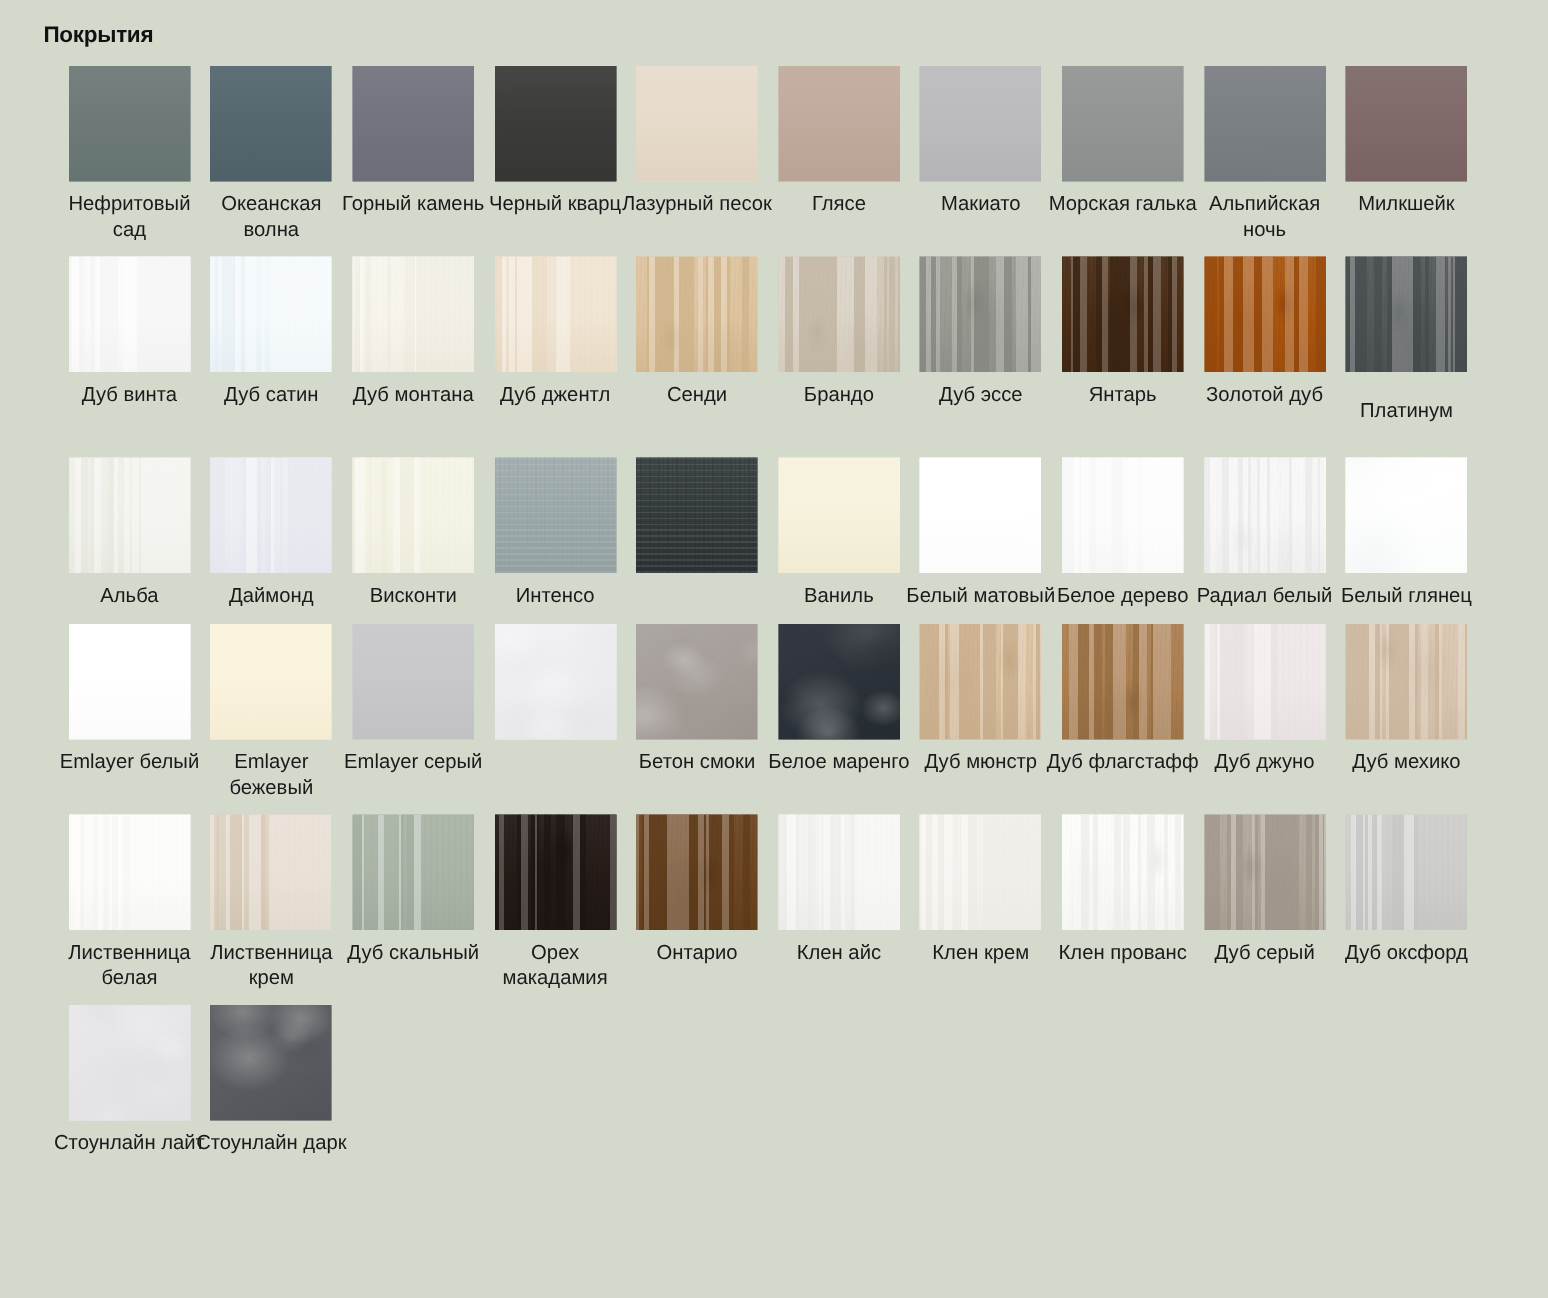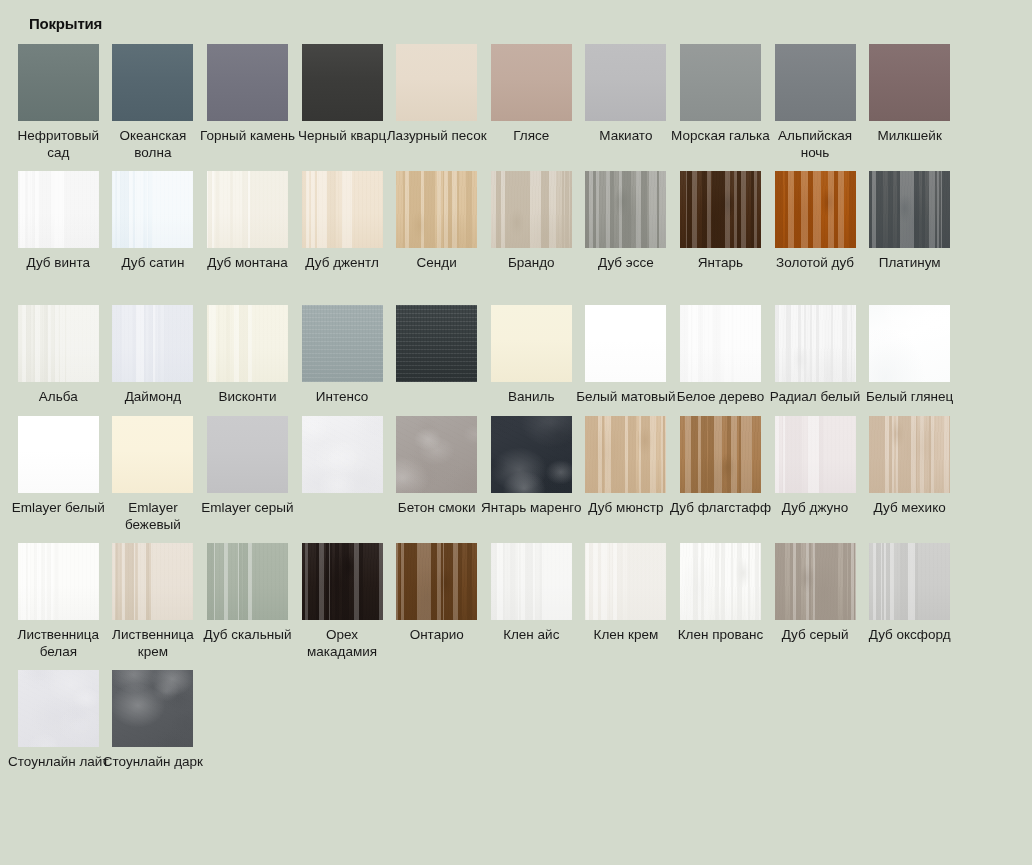--- a/index.html
+++ b/index.html
@@ -27,21 +27,21 @@
   }
 
   #swatch-grid {
     position: absolute;
     left: 0;
     top: 44px;
     width: 1032px;
     display: grid;
     grid-template-columns: repeat(10, 94.6px);
     justify-content: start;
-    padding-left: 11px;
+    padding-left: 39px;
     box-sizing: border-box;
     row-gap: 0px;
   }
 
   .swatch-cell {
     width: 94.6px;
     display: flex;
     flex-direction: column;
     align-items: center;
   }
@@ -187,21 +187,21 @@
         <div class="grain" style="background-image: linear-gradient(90deg, transparent 0%, transparent 4.66%, transparent 4.66%, transparent 7.2%, rgba(255, 255, 255, 0.22) 7.2%, rgba(255, 255, 255, 0.22) 8.83%, rgba(53, 32, 15, 0.55) 8.83%, rgba(53, 32, 15, 0.55) 14.72%, rgba(255, 255, 255, 0.22) 14.72%, rgba(255, 255, 255, 0.22) 20.91%, transparent 20.91%, transparent 27.6%, rgba(53, 32, 15, 0.55) 27.6%, rgba(53, 32, 15, 0.55) 32.83%, rgba(255, 255, 255, 0.22) 32.83%, rgba(255, 255, 255, 0.22) 37.73%, transparent 37.73%, transparent 39.65%, rgba(53, 32, 15, 0.55) 39.65%, rgba(53, 32, 15, 0.55) 44.16%, rgba(53, 32, 15, 0.55) 44.16%, rgba(53, 32, 15, 0.55) 50.17%, rgba(53, 32, 15, 0.55) 50.17%, rgba(53, 32, 15, 0.55) 55.83%, rgba(255, 255, 255, 0.22) 55.83%, rgba(255, 255, 255, 0.22) 61.41%, transparent 61.41%, transparent 67.25%, rgba(255, 255, 255, 0.22) 67.25%, rgba(255, 255, 255, 0.22) 70.48%, rgba(53, 32, 15, 0.55) 70.48%, rgba(53, 32, 15, 0.55) 75.25%, rgba(255, 255, 255, 0.22) 75.25%, rgba(255, 255, 255, 0.22) 81.48%, transparent 81.48%, transparent 83.46%, transparent 83.46%, transparent 87.36%, rgba(53, 32, 15, 0.55) 87.36%, rgba(53, 32, 15, 0.55) 90.87%, rgba(255, 255, 255, 0.22) 90.87%, rgba(255, 255, 255, 0.22) 94.6%, transparent 94.6%, transparent 99.42%, transparent 99.42%, transparent 100%), radial-gradient(13% 26% at 59% 43%, rgba(53, 32, 15, 0.85) 0%, rgba(53, 32, 15, 0.3) 45%, transparent 76%), radial-gradient(34% 62% at 41% 61%, rgba(53, 32, 15, 0.42) 0%, transparent 68%), repeating-linear-gradient(92deg, rgba(53, 32, 15, 0.16) 0px, rgba(53, 32, 15, 0.16) 1px, transparent 1px, transparent 3px), linear-gradient(rgb(83, 56, 35) 0%, rgb(74, 45, 23) 55%, rgb(65, 39, 19) 100%);"></div>
       </div>
       <div class="swatch-label">Янтарь</div>
     </div>
     <div class="swatch-cell" style="height: 111px;">
       <div class="swatch-chip" style="background-color: rgb(169, 85, 15);">
         <div class="grain" style="background-image: linear-gradient(90deg, rgba(142, 68, 10, 0.55) 0%, rgba(142, 68, 10, 0.55) 4.18%, rgba(142, 68, 10, 0.55) 4.18%, rgba(142, 68, 10, 0.55) 10.38%, transparent 10.38%, transparent 11.81%, rgba(142, 68, 10, 0.55) 11.81%, rgba(142, 68, 10, 0.55) 16.19%, rgba(255, 255, 255, 0.22) 16.19%, rgba(255, 255, 255, 0.22) 19.31%, rgba(255, 255, 255, 0.22) 19.31%, rgba(255, 255, 255, 0.22) 23.13%, rgba(142, 68, 10, 0.55) 23.13%, rgba(142, 68, 10, 0.55) 25.21%, rgba(142, 68, 10, 0.55) 25.21%, rgba(142, 68, 10, 0.55) 27.04%, rgba(142, 68, 10, 0.55) 27.04%, rgba(142, 68, 10, 0.55) 31.99%, rgba(255, 255, 255, 0.22) 31.99%, rgba(255, 255, 255, 0.22) 36.61%, rgba(255, 255, 255, 0.22) 36.61%, rgba(255, 255, 255, 0.22) 40.75%, rgba(142, 68, 10, 0.55) 40.75%, rgba(142, 68, 10, 0.55) 47.4%, rgba(255, 255, 255, 0.22) 47.4%, rgba(255, 255, 255, 0.22) 50.23%, rgba(255, 255, 255, 0.22) 50.23%, rgba(255, 255, 255, 0.22) 56.64%, transparent 56.64%, transparent 61.87%, transparent 61.87%, transparent 65.91%, rgba(255, 255, 255, 0.22) 65.91%, rgba(255, 255, 255, 0.22) 70.87%, rgba(255, 255, 255, 0.22) 70.87%, rgba(255, 255, 255, 0.22) 73.41%, rgba(142, 68, 10, 0.55) 73.41%, rgba(142, 68, 10, 0.55) 78.01%, rgba(255, 255, 255, 0.22) 78.01%, rgba(255, 255, 255, 0.22) 79.63%, rgba(255, 255, 255, 0.22) 79.63%, rgba(255, 255, 255, 0.22) 85.54%, transparent 85.54%, transparent 91.86%, rgba(142, 68, 10, 0.55) 91.86%, rgba(142, 68, 10, 0.55) 95.6%, rgba(142, 68, 10, 0.55) 95.6%, rgba(142, 68, 10, 0.55) 100%), radial-gradient(13% 26% at 66% 41%, rgba(142, 68, 10, 0.85) 0%, rgba(142, 68, 10, 0.3) 45%, transparent 76%), radial-gradient(34% 62% at 34% 59%, rgba(142, 68, 10, 0.42) 0%, transparent 68%), repeating-linear-gradient(92deg, rgba(142, 68, 10, 0.16) 0px, rgba(142, 68, 10, 0.16) 1px, transparent 1px, transparent 3px), linear-gradient(rgb(173, 94, 27) 0%, rgb(169, 85, 15) 55%, rgb(157, 77, 13) 100%);"></div>
       </div>
       <div class="swatch-label">Золотой дуб</div>
     </div>
-    <div class="swatch-cell" style="height: 111px;">
+    <div class="swatch-cell" style="height: 111px; justify-content: space-between;">
       <div class="swatch-chip" style="background-color: rgb(85, 89, 90);">
         <div class="grain" style="background-image: linear-gradient(90deg, rgba(65, 71, 74, 0.55) 0%, rgba(65, 71, 74, 0.55) 3.71%, rgba(255, 255, 255, 0.22) 3.71%, rgba(255, 255, 255, 0.22) 8.07%, rgba(65, 71, 74, 0.55) 8.07%, rgba(65, 71, 74, 0.55) 14.78%, rgba(65, 71, 74, 0.55) 14.78%, rgba(65, 71, 74, 0.55) 17.66%, transparent 17.66%, transparent 23.21%, rgba(65, 71, 74, 0.55) 23.21%, rgba(65, 71, 74, 0.55) 29.67%, transparent 29.67%, transparent 34.1%, rgba(65, 71, 74, 0.55) 34.1%, rgba(65, 71, 74, 0.55) 38.35%, rgba(255, 255, 255, 0.22) 38.35%, rgba(255, 255, 255, 0.22) 40.84%, rgba(255, 255, 255, 0.22) 40.84%, rgba(255, 255, 255, 0.22) 45.56%, rgba(255, 255, 255, 0.22) 45.56%, rgba(255, 255, 255, 0.22) 47.84%, rgba(255, 255, 255, 0.22) 47.84%, rgba(255, 255, 255, 0.22) 49.97%, rgba(255, 255, 255, 0.22) 49.97%, rgba(255, 255, 255, 0.22) 55.55%, rgba(65, 71, 74, 0.55) 55.55%, rgba(65, 71, 74, 0.55) 57.03%, rgba(65, 71, 74, 0.55) 57.03%, rgba(65, 71, 74, 0.55) 58.76%, rgba(65, 71, 74, 0.55) 58.76%, rgba(65, 71, 74, 0.55) 62.08%, transparent 62.08%, transparent 65.76%, rgba(65, 71, 74, 0.55) 65.76%, rgba(65, 71, 74, 0.55) 68.87%, transparent 68.87%, transparent 74.16%, rgba(255, 255, 255, 0.22) 74.16%, rgba(255, 255, 255, 0.22) 79.39%, rgba(255, 255, 255, 0.22) 79.39%, rgba(255, 255, 255, 0.22) 81.98%, transparent 81.98%, transparent 84.3%, rgba(255, 255, 255, 0.22) 84.3%, rgba(255, 255, 255, 0.22) 86.76%, transparent 86.76%, transparent 88.79%, rgba(255, 255, 255, 0.22) 88.79%, rgba(255, 255, 255, 0.22) 90.53%, rgba(65, 71, 74, 0.55) 90.53%, rgba(65, 71, 74, 0.55) 93.21%), radial-gradient(13% 26% at 44% 49%, rgba(65, 71, 74, 0.85) 0%, rgba(65, 71, 74, 0.3) 45%, transparent 76%), radial-gradient(34% 62% at 56% 67%, rgba(65, 71, 74, 0.42) 0%, transparent 68%), repeating-linear-gradient(92deg, rgba(65, 71, 74, 0.16) 0px, rgba(65, 71, 74, 0.16) 1px, transparent 1px, transparent 3px), linear-gradient(rgb(94, 97, 98) 0%, rgb(85, 89, 90) 55%, rgb(76, 81, 83) 100%);"></div>
       </div>
       <div class="swatch-label">Платинум</div>
     </div>
     <div class="swatch-cell" style="height: 111px;">
       <div class="swatch-chip" style="background-color: rgb(239, 239, 233);">
         <div class="grain" style="background-image: linear-gradient(90deg, transparent 0%, transparent 2.7%, transparent 2.7%, transparent 4.82%, rgba(255, 255, 255, 0.34) 4.82%, rgba(255, 255, 255, 0.34) 10.19%, rgba(226, 226, 218, 0.3) 10.19%, rgba(226, 226, 218, 0.3) 15.87%, transparent 15.87%, transparent 17.95%, rgba(226, 226, 218, 0.3) 17.95%, rgba(226, 226, 218, 0.3) 20.94%, rgba(255, 255, 255, 0.34) 20.94%, rgba(255, 255, 255, 0.34) 26.56%, transparent 26.56%, transparent 32.07%, rgba(226, 226, 218, 0.3) 32.07%, rgba(226, 226, 218, 0.3) 36.64%, rgba(255, 255, 255, 0.34) 36.64%, rgba(255, 255, 255, 0.34) 40.65%, transparent 40.65%, transparent 45.54%, rgba(255, 255, 255, 0.34) 45.54%, rgba(255, 255, 255, 0.34) 48.15%, rgba(255, 255, 255, 0.34) 48.15%, rgba(255, 255, 255, 0.34) 50.51%, transparent 50.51%, transparent 52.25%, rgba(255, 255, 255, 0.34) 52.25%, rgba(255, 255, 255, 0.34) 55.34%, rgba(255, 255, 255, 0.34) 55.34%, rgba(255, 255, 255, 0.34) 57.52%, transparent 57.52%, transparent 59.56%, rgba(255, 255, 255, 0.34) 59.56%, rgba(255, 255, 255, 0.34) 62.61%), repeating-linear-gradient(90deg, rgba(226, 226, 218, 0.14) 0px, rgba(226, 226, 218, 0.14) 1px, transparent 1px, transparent 4px), linear-gradient(rgb(240, 240, 234) 0%, rgb(239, 239, 233) 55%, rgb(233, 233, 226) 100%);"></div>
       </div>
       <div class="swatch-label">Альба</div>
@@ -287,21 +287,21 @@
     <div class="swatch-cell" style="height: 127px;">
       <div class="swatch-chip" style="background-color: rgb(169, 162, 158);">
         <div class="grain" style="background-image: radial-gradient(36% 30.6% at 12% 99%, rgba(152, 143, 138, 0.263) 0%, transparent 72%), radial-gradient(24% 20.4% at 39% 30%, rgba(255, 255, 255, 0.208) 0%, transparent 72%), radial-gradient(21% 17.85% at 39% 14%, rgba(152, 143, 138, 0.15) 0%, transparent 72%), radial-gradient(22% 18.7% at 98% 24%, rgba(255, 255, 255, 0.098) 0%, transparent 72%), radial-gradient(49% 41.65% at 46% 62%, rgba(152, 143, 138, 0.15) 0%, transparent 72%), radial-gradient(46% 39.1% at 8% 81%, rgba(255, 255, 255, 0.27) 0%, transparent 72%), radial-gradient(38% 32.3% at 25% 79%, rgba(152, 143, 138, 0.267) 0%, transparent 72%), radial-gradient(31% 26.35% at 50% 45%, rgba(255, 255, 255, 0.16) 0%, transparent 72%), radial-gradient(47% 39.95% at 95% 89%, rgba(152, 143, 138, 0.235) 0%, transparent 72%), repeating-linear-gradient(27deg, rgba(152, 143, 138, 0.08) 0px, rgba(152, 143, 138, 0.08) 1px, transparent 1px, transparent 5px), linear-gradient(155deg, rgb(173, 167, 163), rgb(157, 149, 144));"></div>
       </div>
       <div class="swatch-label">Бетон смоки</div>
     </div>
     <div class="swatch-cell" style="height: 127px;">
       <div class="swatch-chip" style="background-color: rgb(43, 49, 57);">
         <div class="grain" style="background-image: radial-gradient(24% 20.4% at 3% 65%, rgba(35, 40, 47, 0.35) 0%, transparent 72%), radial-gradient(48% 40.8% at 35% 70%, rgba(255, 255, 255, 0.19) 0%, transparent 72%), radial-gradient(38% 32.3% at 83% 24%, rgba(35, 40, 47, 0.353) 0%, transparent 72%), radial-gradient(37% 31.45% at 41% 94%, rgba(255, 255, 255, 0.255) 0%, transparent 72%), radial-gradient(49% 41.65% at 1% 1%, rgba(35, 40, 47, 0.16) 0%, transparent 72%), radial-gradient(52% 44.2% at 74% 9%, rgba(255, 255, 255, 0.114) 0%, transparent 72%), radial-gradient(41% 34.85% at 75% 74%, rgba(35, 40, 47, 0.19) 0%, transparent 72%), radial-gradient(26% 22.1% at 86% 73%, rgba(255, 255, 255, 0.243) 0%, transparent 72%), radial-gradient(50% 42.5% at 72% 90%, rgba(35, 40, 47, 0.118) 0%, transparent 72%), repeating-linear-gradient(27deg, rgba(35, 40, 47, 0.08) 0px, rgba(35, 40, 47, 0.08) 1px, transparent 1px, transparent 5px), linear-gradient(155deg, rgb(54, 59, 67), rgb(37, 43, 50));"></div>
       </div>
-      <div class="swatch-label wrap">Янтарь маренго</div>
+      <div class="swatch-label wrap">Белое маренго</div>
     </div>
     <div class="swatch-cell" style="height: 127px;">
       <div class="swatch-chip" style="background-color: rgb(217, 192, 160);">
         <div class="grain" style="background-image: linear-gradient(90deg, rgba(195, 167, 133, 0.55) 0%, rgba(195, 167, 133, 0.55) 6.59%, rgba(195, 167, 133, 0.55) 6.59%, rgba(195, 167, 133, 0.55) 12.7%, rgba(195, 167, 133, 0.55) 12.7%, rgba(195, 167, 133, 0.55) 15.82%, rgba(255, 255, 255, 0.22) 15.82%, rgba(255, 255, 255, 0.22) 20.62%, rgba(195, 167, 133, 0.55) 20.62%, rgba(195, 167, 133, 0.55) 23.5%, transparent 23.5%, transparent 25.2%, rgba(255, 255, 255, 0.22) 25.2%, rgba(255, 255, 255, 0.22) 31.21%, rgba(255, 255, 255, 0.22) 31.21%, rgba(255, 255, 255, 0.22) 32.64%, rgba(195, 167, 133, 0.55) 32.64%, rgba(195, 167, 133, 0.55) 37.15%, rgba(195, 167, 133, 0.55) 37.15%, rgba(195, 167, 133, 0.55) 43.72%, rgba(195, 167, 133, 0.55) 43.72%, rgba(195, 167, 133, 0.55) 47.32%, rgba(195, 167, 133, 0.55) 47.32%, rgba(195, 167, 133, 0.55) 49.7%, rgba(255, 255, 255, 0.22) 49.7%, rgba(255, 255, 255, 0.22) 52.49%, rgba(195, 167, 133, 0.55) 52.49%, rgba(195, 167, 133, 0.55) 58.2%, rgba(195, 167, 133, 0.55) 58.2%, rgba(195, 167, 133, 0.55) 60.84%, rgba(195, 167, 133, 0.55) 60.84%, rgba(195, 167, 133, 0.55) 62.86%, transparent 62.86%, transparent 66.97%, rgba(255, 255, 255, 0.22) 66.97%, rgba(255, 255, 255, 0.22) 68.61%, rgba(195, 167, 133, 0.55) 68.61%, rgba(195, 167, 133, 0.55) 74.69%, rgba(195, 167, 133, 0.55) 74.69%, rgba(195, 167, 133, 0.55) 80.81%, rgba(255, 255, 255, 0.22) 80.81%, rgba(255, 255, 255, 0.22) 87.5%, transparent 87.5%, transparent 93.32%, rgba(255, 255, 255, 0.22) 93.32%, rgba(255, 255, 255, 0.22) 95.9%, rgba(195, 167, 133, 0.55) 95.9%, rgba(195, 167, 133, 0.55) 99.03%, rgba(255, 255, 255, 0.22) 99.03%, rgba(255, 255, 255, 0.22) 100%), radial-gradient(13% 26% at 74% 32%, rgba(195, 167, 133, 0.85) 0%, rgba(195, 167, 133, 0.3) 45%, transparent 76%), radial-gradient(34% 62% at 26% 50%, rgba(195, 167, 133, 0.42) 0%, transparent 68%), repeating-linear-gradient(92deg, rgba(195, 167, 133, 0.16) 0px, rgba(195, 167, 133, 0.16) 1px, transparent 1px, transparent 3px), linear-gradient(rgb(219, 195, 165) 0%, rgb(217, 192, 160) 55%, rgb(207, 181, 148) 100%);"></div>
       </div>
       <div class="swatch-label">Дуб мюнстр</div>
     </div>
     <div class="swatch-cell" style="height: 127px;">
       <div class="swatch-chip" style="background-color: rgb(171, 127, 82);">
         <div class="grain" style="background-image: linear-gradient(90deg, transparent 0%, transparent 6.11%, rgba(255, 255, 255, 0.22) 6.11%, rgba(255, 255, 255, 0.22) 10.39%, rgba(255, 255, 255, 0.22) 10.39%, rgba(255, 255, 255, 0.22) 13.29%, rgba(142, 102, 60, 0.55) 13.29%, rgba(142, 102, 60, 0.55) 16.59%, rgba(142, 102, 60, 0.55) 16.59%, rgba(142, 102, 60, 0.55) 21.9%, rgba(255, 255, 255, 0.22) 21.9%, rgba(255, 255, 255, 0.22) 26.23%, rgba(142, 102, 60, 0.55) 26.23%, rgba(142, 102, 60, 0.55) 29.1%, rgba(142, 102, 60, 0.55) 29.1%, rgba(142, 102, 60, 0.55) 32.95%, transparent 32.95%, transparent 35%, rgba(142, 102, 60, 0.55) 35%, rgba(142, 102, 60, 0.55) 41.67%, rgba(255, 255, 255, 0.22) 41.67%, rgba(255, 255, 255, 0.22) 43.4%, rgba(255, 255, 255, 0.22) 43.4%, rgba(255, 255, 255, 0.22) 46.77%, rgba(255, 255, 255, 0.22) 46.77%, rgba(255, 255, 255, 0.22) 52.31%, transparent 52.31%, transparent 58.59%, rgba(142, 102, 60, 0.55) 58.59%, rgba(142, 102, 60, 0.55) 63.23%, rgba(255, 255, 255, 0.22) 63.23%, rgba(255, 255, 255, 0.22) 70.03%, transparent 70.03%, transparent 72.86%, rgba(142, 102, 60, 0.55) 72.86%, rgba(142, 102, 60, 0.55) 75.06%, rgba(255, 255, 255, 0.22) 75.06%, rgba(255, 255, 255, 0.22) 81.84%, rgba(255, 255, 255, 0.22) 81.84%, rgba(255, 255, 255, 0.22) 86.07%, rgba(255, 255, 255, 0.22) 86.07%, rgba(255, 255, 255, 0.22) 89.44%, transparent 89.44%, transparent 91.27%, transparent 91.27%, transparent 98.06%, transparent 98.06%, transparent 100%), radial-gradient(13% 26% at 59% 67%, rgba(142, 102, 60, 0.85) 0%, rgba(142, 102, 60, 0.3) 45%, transparent 76%), radial-gradient(34% 62% at 41% 85%, rgba(142, 102, 60, 0.42) 0%, transparent 68%), repeating-linear-gradient(92deg, rgba(142, 102, 60, 0.16) 0px, rgba(142, 102, 60, 0.16) 1px, transparent 1px, transparent 3px), linear-gradient(rgb(175, 133, 91) 0%, rgb(171, 127, 82) 55%, rgb(158, 116, 72) 100%);"></div>

